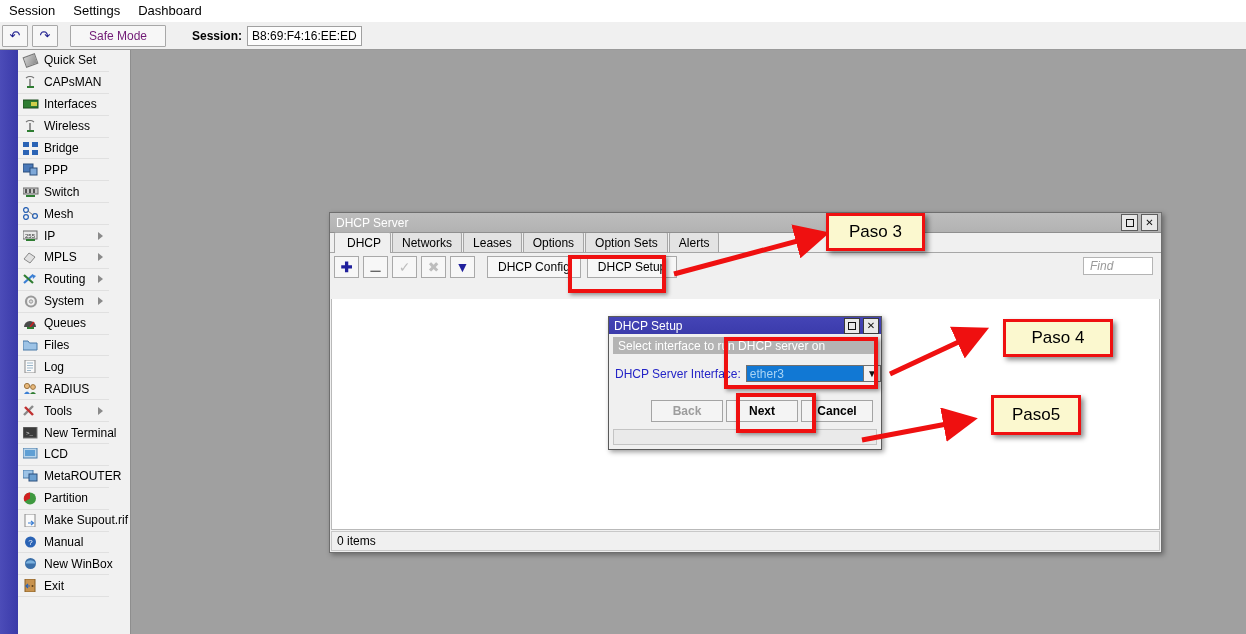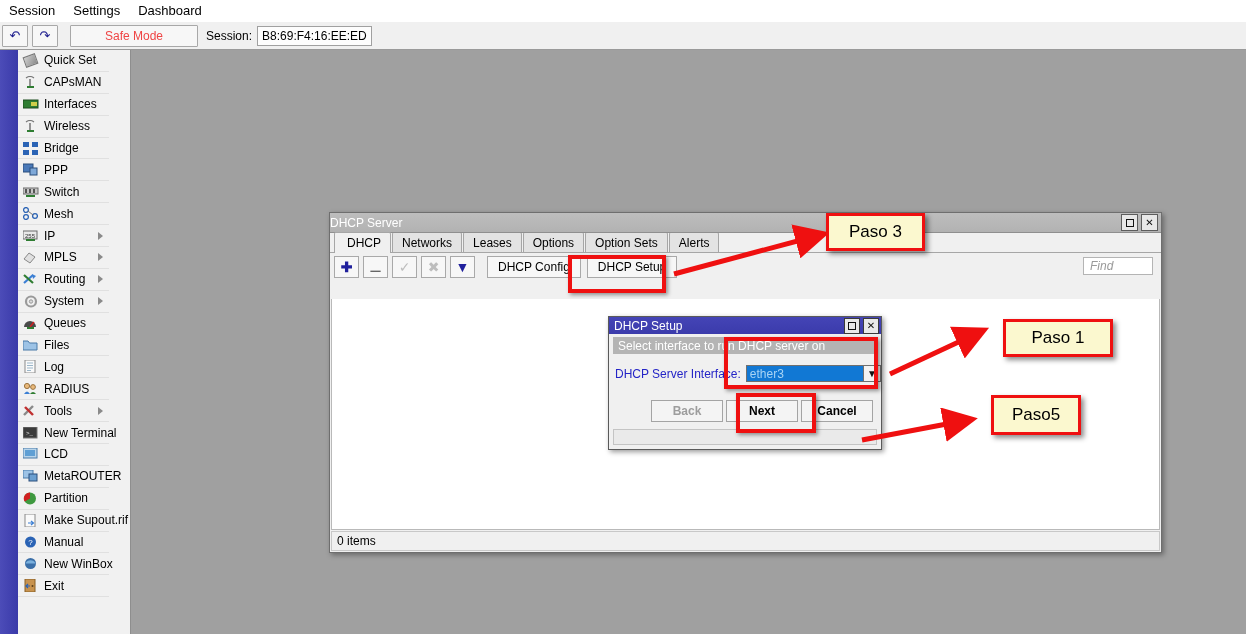--- a/index.html
+++ b/index.html
@@ -47,27 +47,27 @@
     display: flex; align-items: center; justify-content: center;
     font-size: 13px; color: #1a1a8c;
     border-radius: 1px;
   }
   .safemode {
     margin-left: 8px;
     height: 20px; min-width: 78px;
     border: 1px solid #a8a8a8;
     background: #f7f7f7;
     display: flex; align-items: center; justify-content: center;
-    font-size: 12px; color: #ef4444;
-    padding: 0 24px;
+    font-size: 12px; color: #701a75;
+    padding: 0 8px;
     border-radius: 1px;
     text-align: right;
   }
   .sesslabel {
-    margin-left: 8px; font-size: 12px; color: #000;
+    margin-left: 26px; font-size: 12px; color: #000; font-weight: bold;
   }
   .sessbox {
     margin-left: 5px;
     height: 18px;
     border: 1px solid #a0a0a0;
     background: #fdfdfd;
     font-size: 12px; color: #000;
     display: flex; align-items: center;
     padding: 0 4px;
   }
@@ -139,20 +139,21 @@
     background: #f0f0f0;
     border: 1px solid #6e6e6e;
     box-shadow: 2px 2px 5px rgba(0,0,0,0.35);
     box-sizing: border-box;
   }
   .win-title {
     height: 19px;
     background: linear-gradient(to bottom,#bdbdbd,#b2b2b2);
     border-bottom: 1px solid #8f8f8f;
     display: flex; align-items: center;
+    padding-left: 6px;
     font-size: 12px; color: #ffffff;
     position: relative;
   }
   .win-ctrls {
     position: absolute; right: 3px; top: 1px;
     display: flex; gap: 3px;
   }
   .wbtn {
     width: 15px; height: 15px;
     border: 1px solid #5c5c5c;
@@ -771,16 +772,16 @@
   <svg class="arrowsvg" style="left:858px; top:408px; width:125px; height:42px;">
     <defs>
       <marker id="ah3" markerWidth="7" markerHeight="7" refX="5" refY="3.5" orient="auto">
         <polygon points="0 0, 7 3.5, 0 7" fill="#ef1010"></polygon>
       </marker>
     </defs>
     <line x1="4" y1="32" x2="110" y2="12" stroke="#ef1010" stroke-width="5" marker-end="url(#ah3)"></line>
   </svg>
 
   <div class="note" style="left:826px; top:213px; width:99px; height:38px;">Paso 3</div>
-  <div class="note" style="left:1003px; top:319px; width:110px; height:38px;">Paso 1</div>
+  <div class="note" style="left:1003px; top:319px; width:110px; height:38px;">Paso 4</div>
   <div class="note" style="left:991px; top:395px; width:90px; height:40px;">Paso5</div>
 
 </div>
 
 </body></html>

